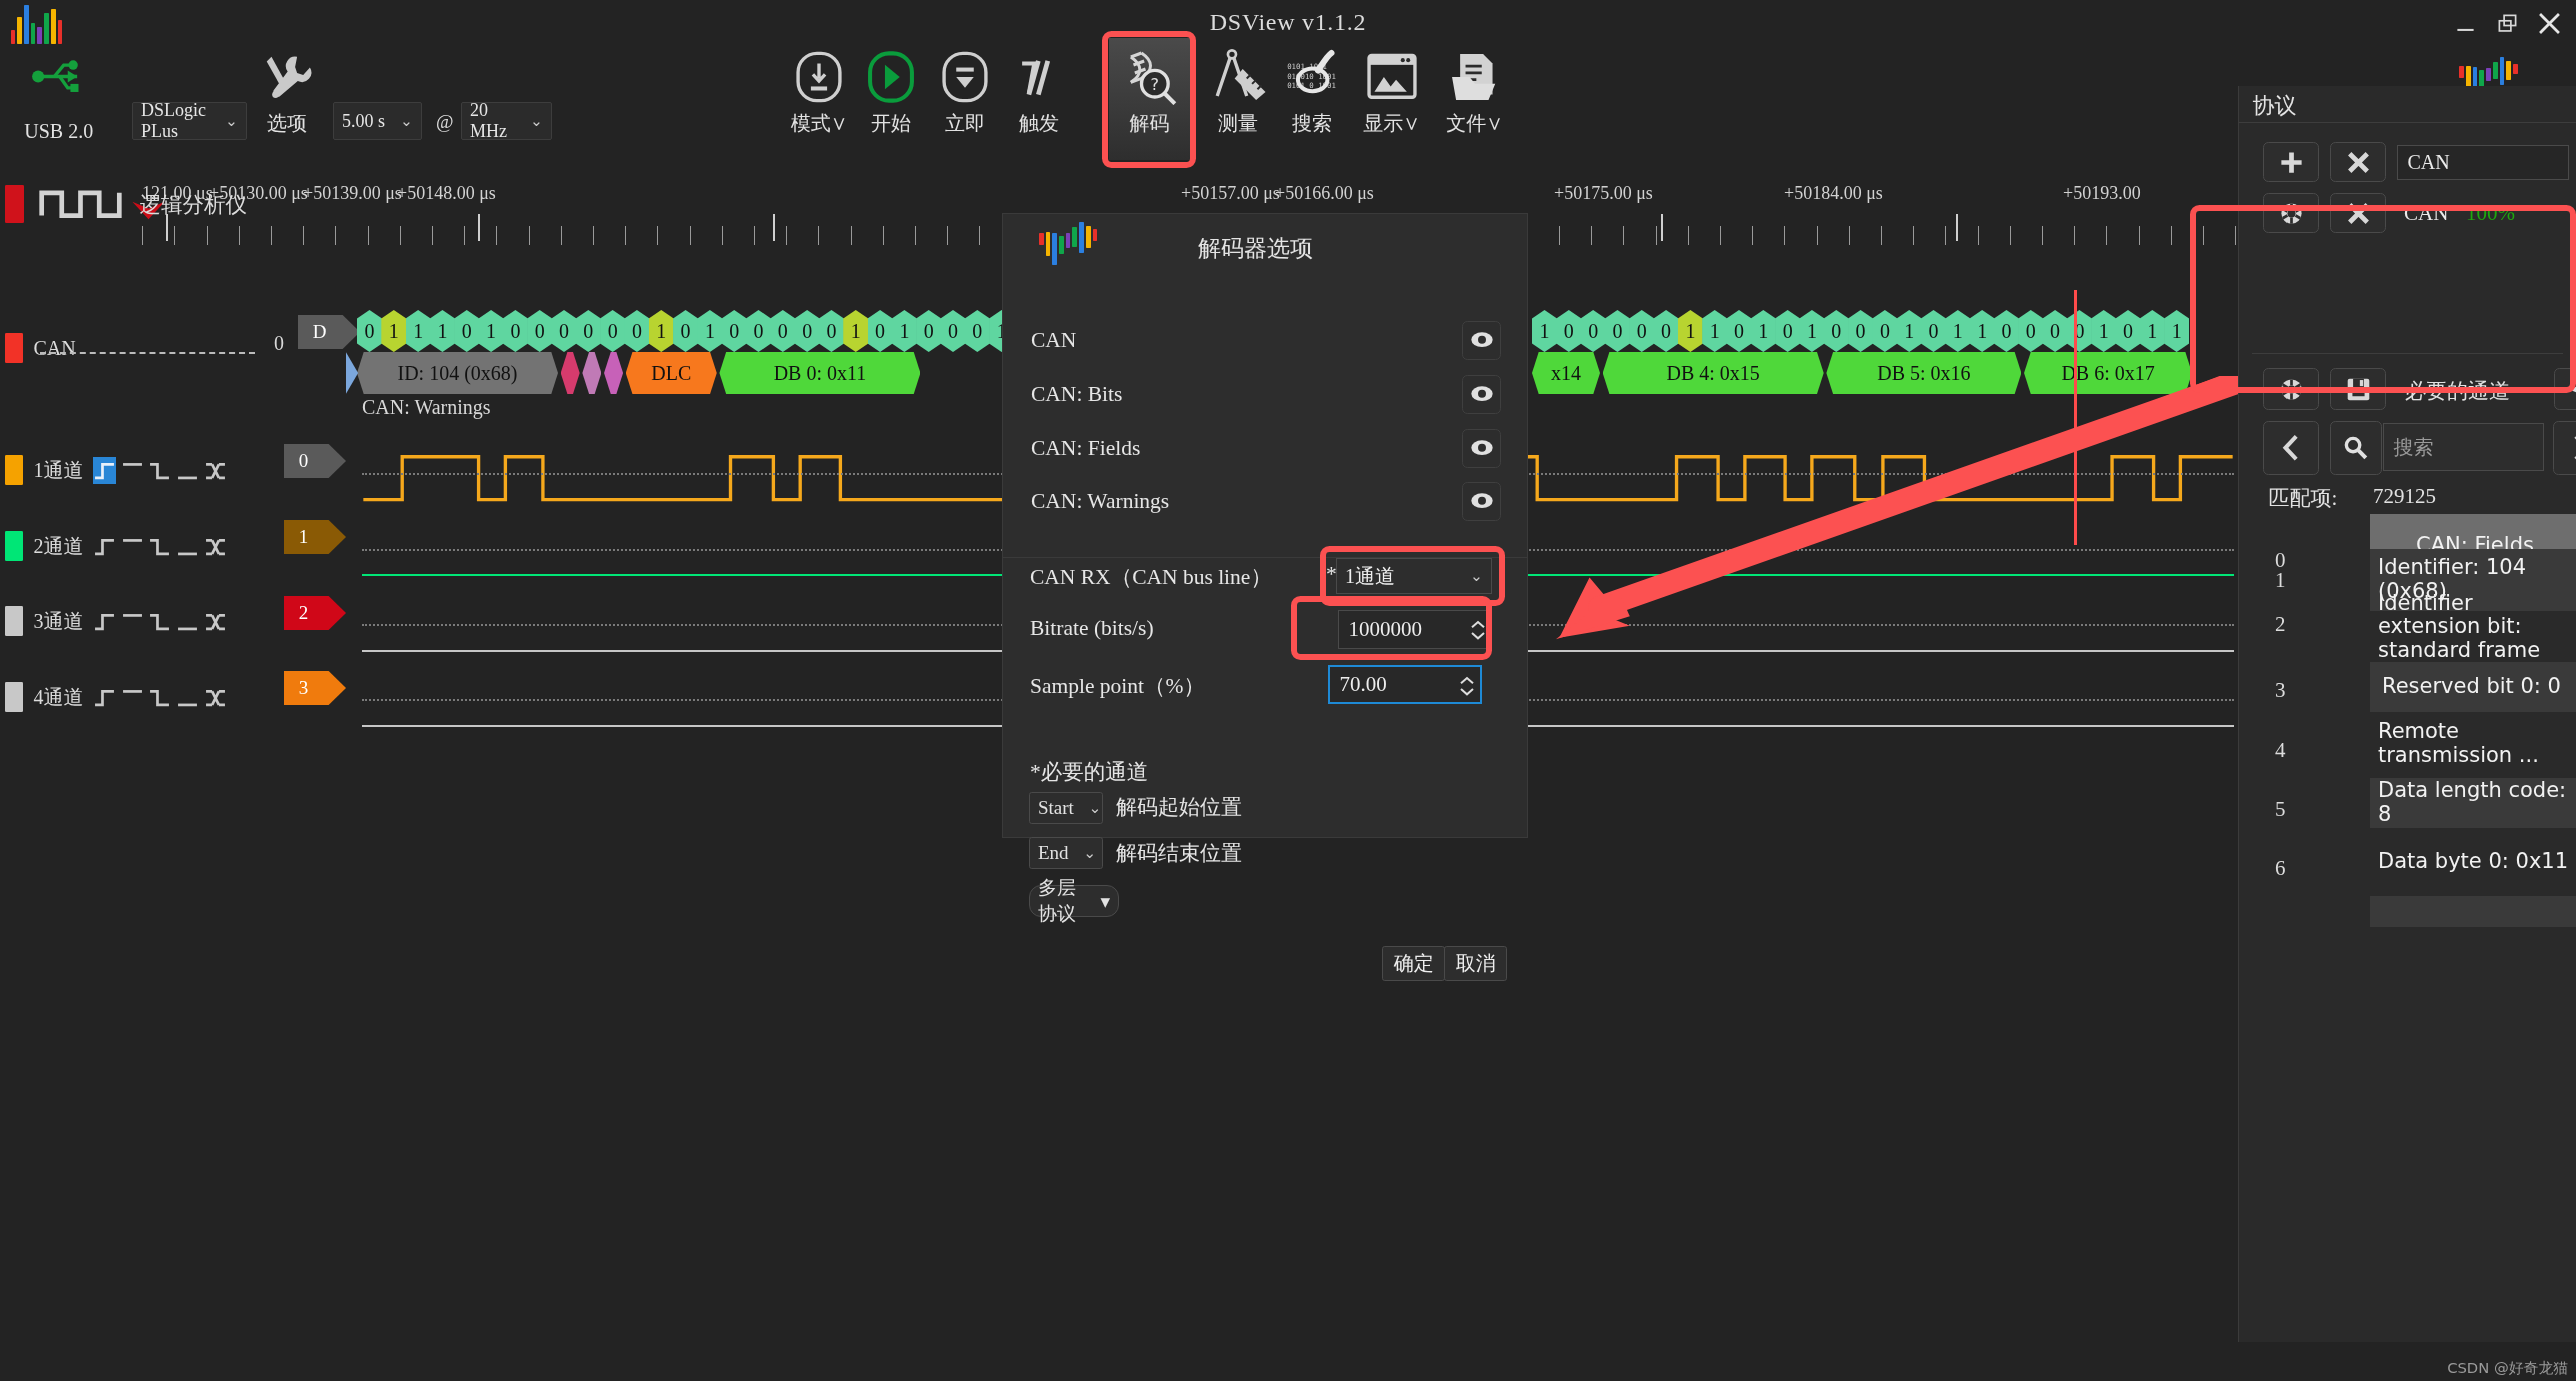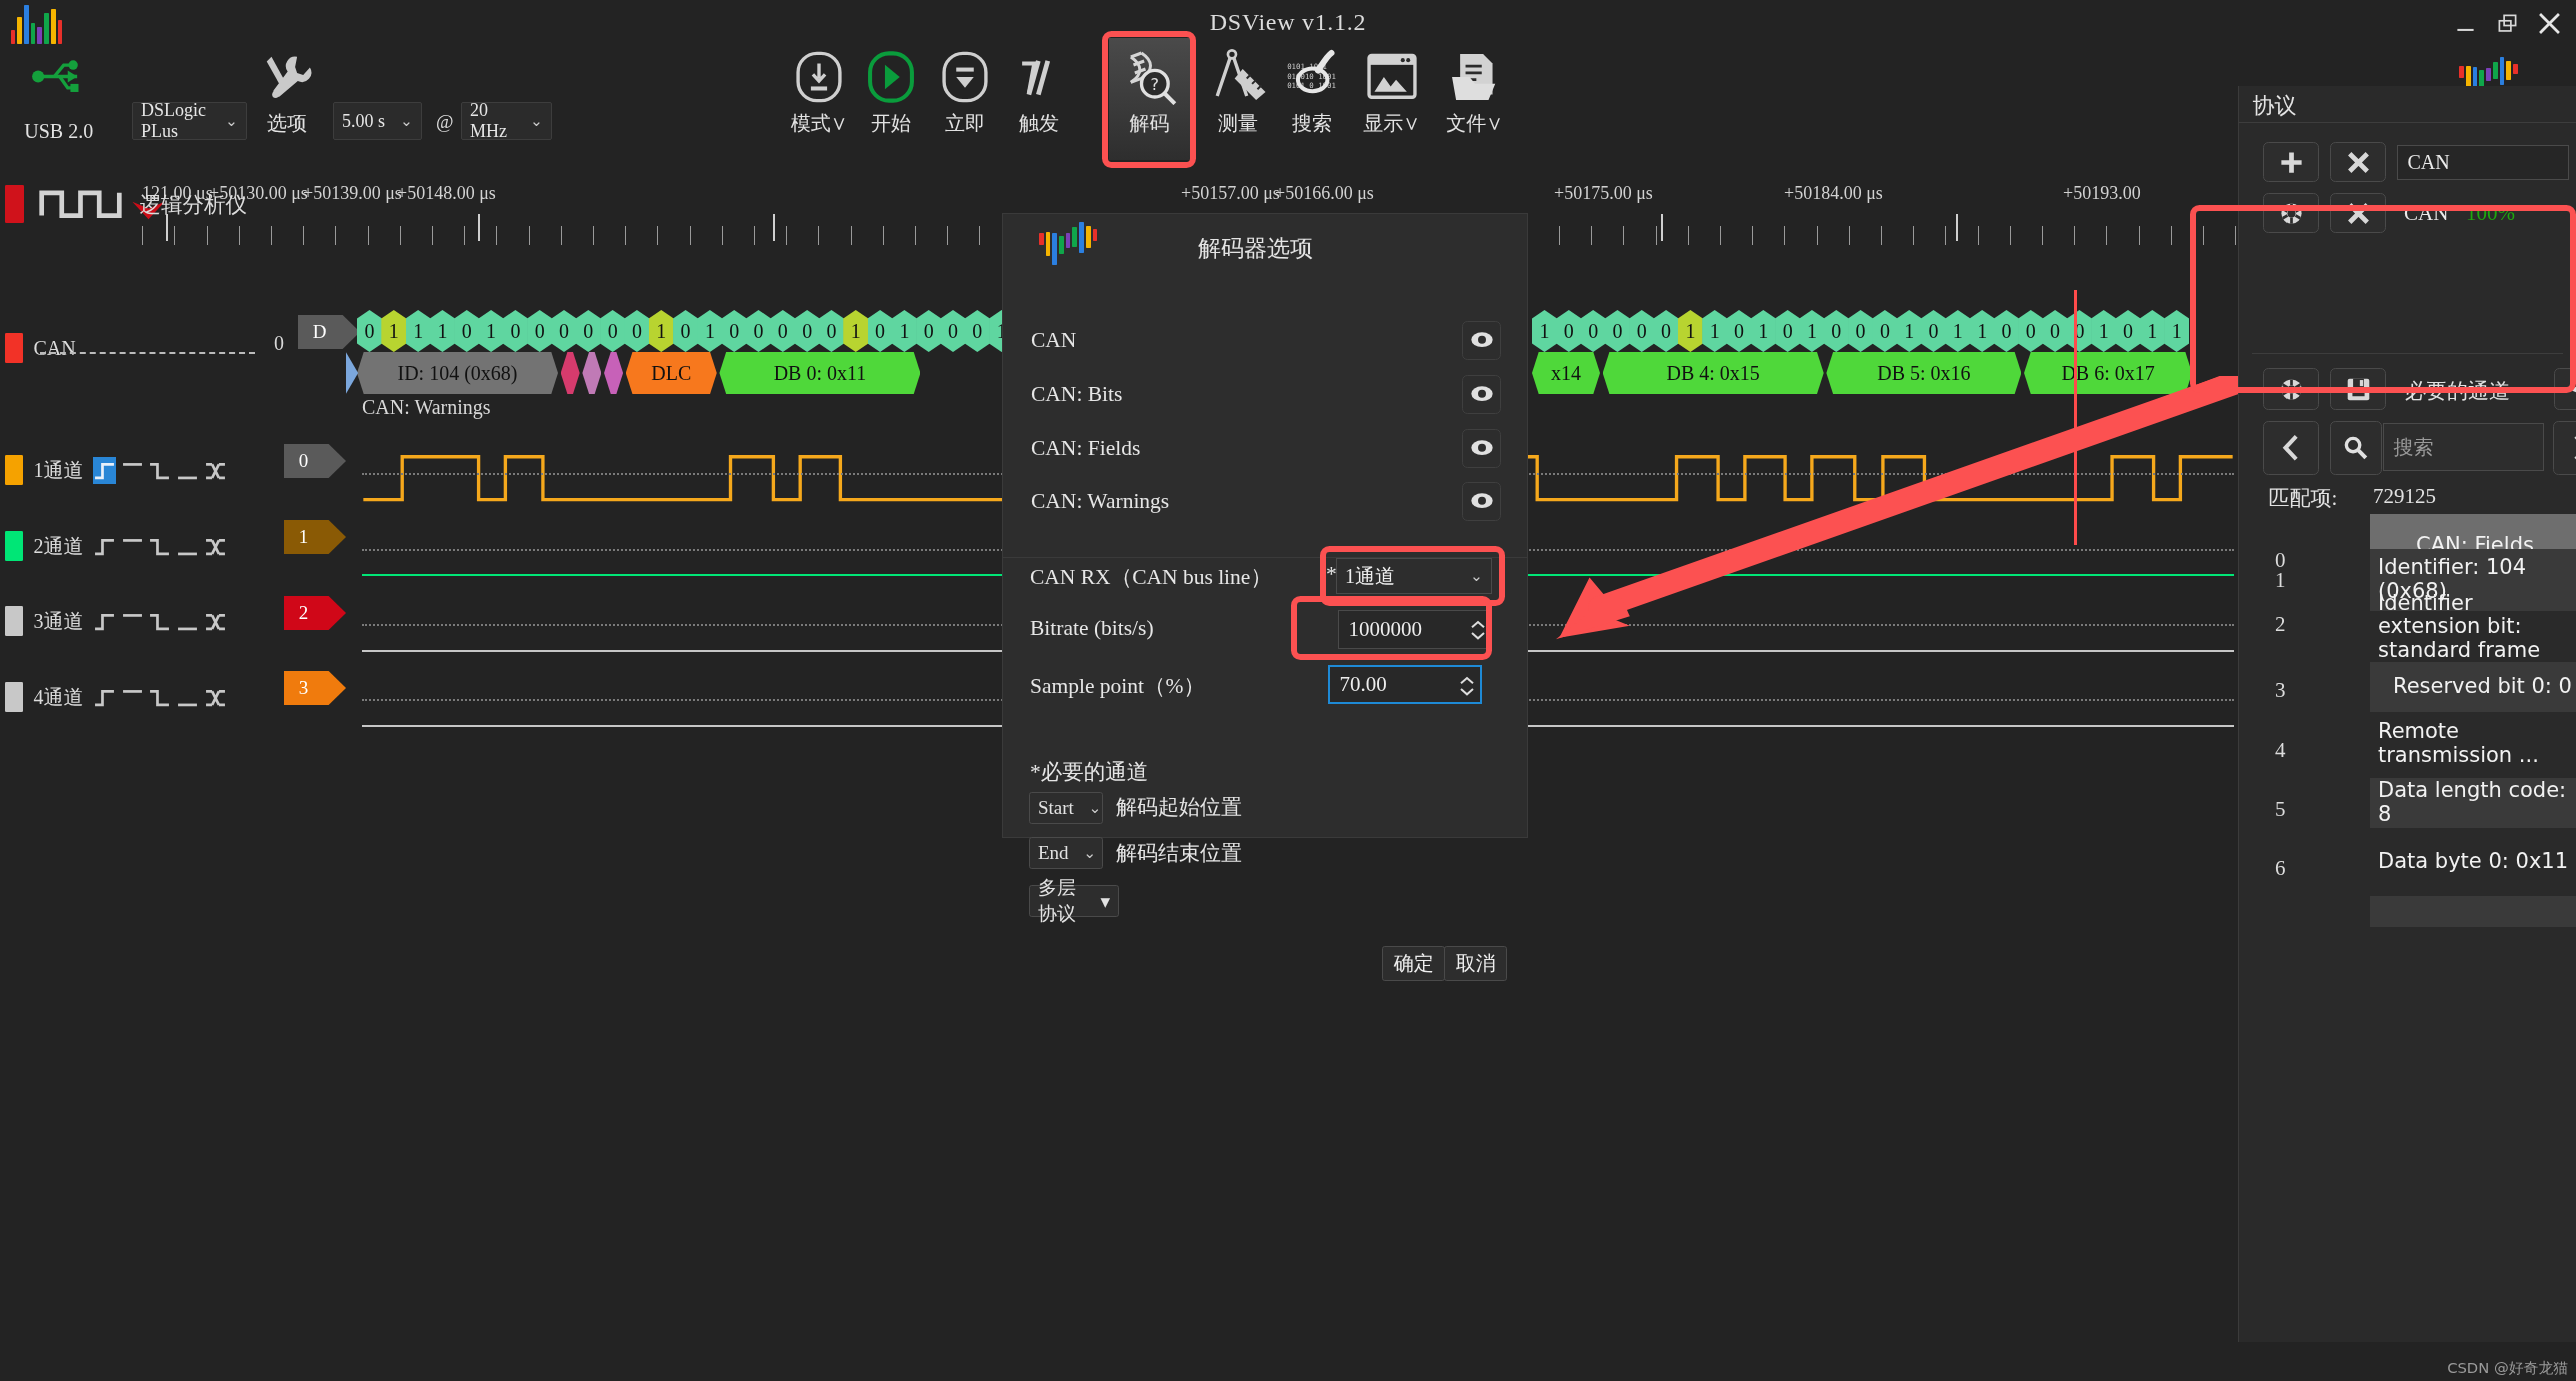--- a/index.html
+++ b/index.html
@@ -747,21 +747,21 @@
     <span class="caret">⌄</span>
   </div>
   <div style="position:absolute;left:1116px;top:793px;font-size:21px;color:#e6e6e6;">解码起始位置</div>
 
   <div class="minibtn" style="position:absolute;left:1029px;top:837px;width:74px;">
     <span>End</span>
     <span class="caret">⌄</span>
   </div>
   <div style="position:absolute;left:1116px;top:839px;font-size:21px;color:#e6e6e6;">解码结束位置</div>
 
-  <div class="minibtn" style="position:absolute;left:1029px;top:885px;width:90px;">
+  <div class="minibtn" style="position:absolute;left:1029px;top:885px;width:90px;border-radius:12px;">
     <span>多层协议</span>
     <span>▾</span>
   </div>
 
   <div class="dlg-ok" style="left:1382px;top:946px;">
     <span>确定</span>
   </div>
   <div class="dlg-ok" style="left:1444px;top:946px;">
     <span>取消</span>
   </div>
@@ -855,21 +855,21 @@
     <div class="list-idx" style="left:36px;top:462px;">0</div>
     <div class="list-val" style="left:131px;top:449px;width:207px;height:47px;display:flex;align-items:center;padding-left:8px;">Start of frame</div>
 
     <div class="list-idx" style="left:36px;top:482px;">1</div>
     <div class="list-val alt" style="left:131px;top:463px;width:207px;height:62px;display:flex;align-items:center;padding-left:8px;">Identifier: 104 (0x68)</div>
 
     <div class="list-idx" style="left:36px;top:526px;">2</div>
     <div class="list-val" style="left:131px;top:510px;width:207px;height:62px;display:flex;align-items:center;padding-left:8px;">Identifier extension bit: standard frame</div>
 
     <div class="list-idx" style="left:36px;top:592px;">3</div>
-    <div class="list-val alt" style="left:131px;top:576px;width:207px;height:50px;display:flex;align-items:center;padding-left:23px;">Reserved bit 0: 0</div>
+    <div class="list-val alt" style="left:131px;top:576px;width:207px;height:50px;display:flex;align-items:center;padding-left:12px;">Reserved bit 0: 0</div>
 
     <div class="list-idx" style="left:36px;top:652px;">4</div>
     <div class="list-val" style="left:131px;top:628px;width:207px;height:60px;display:flex;align-items:center;padding-left:8px;">Remote transmission ...</div>
 
     <div class="list-idx" style="left:36px;top:711px;">5</div>
     <div class="list-val alt" style="left:131px;top:692px;width:207px;height:50px;display:flex;align-items:center;padding-left:8px;">Data length code: 8</div>
 
     <div class="list-idx" style="left:36px;top:770px;">6</div>
     <div class="list-val" style="left:131px;top:751px;width:207px;height:50px;display:flex;align-items:center;padding-left:8px;">Data byte 0: 0x11</div>
 

